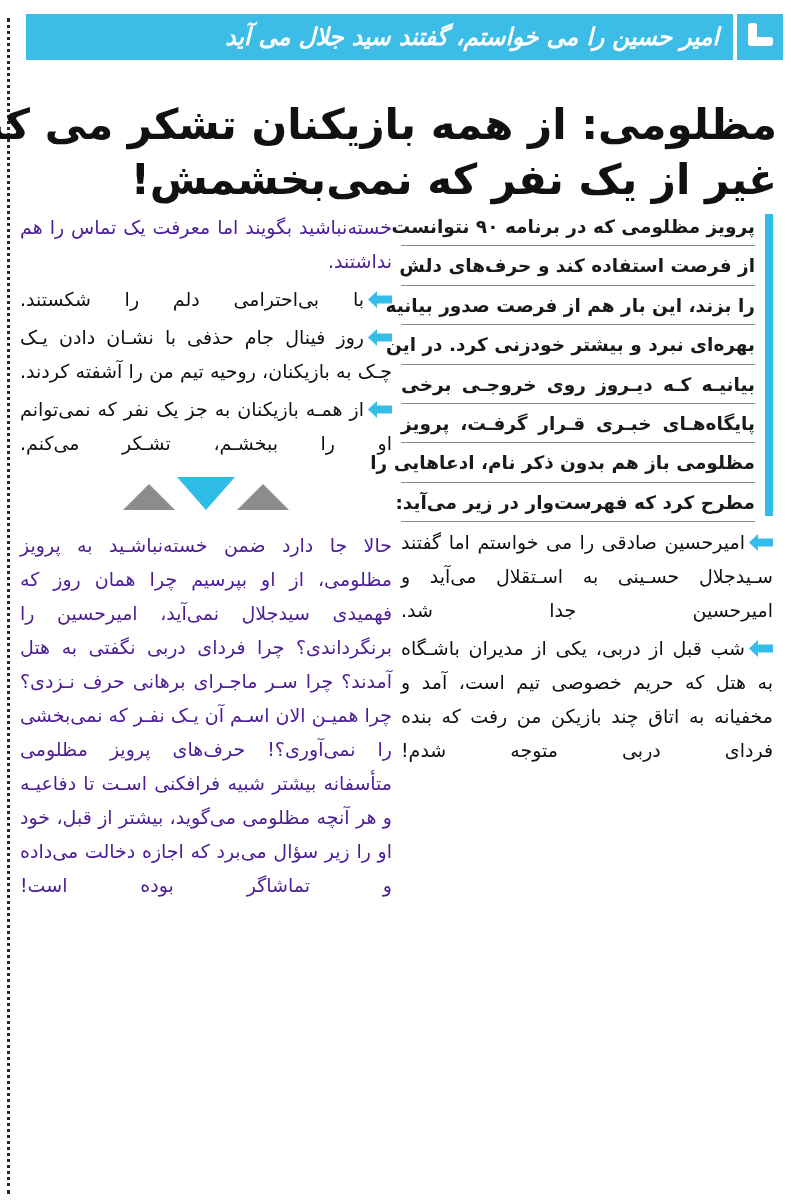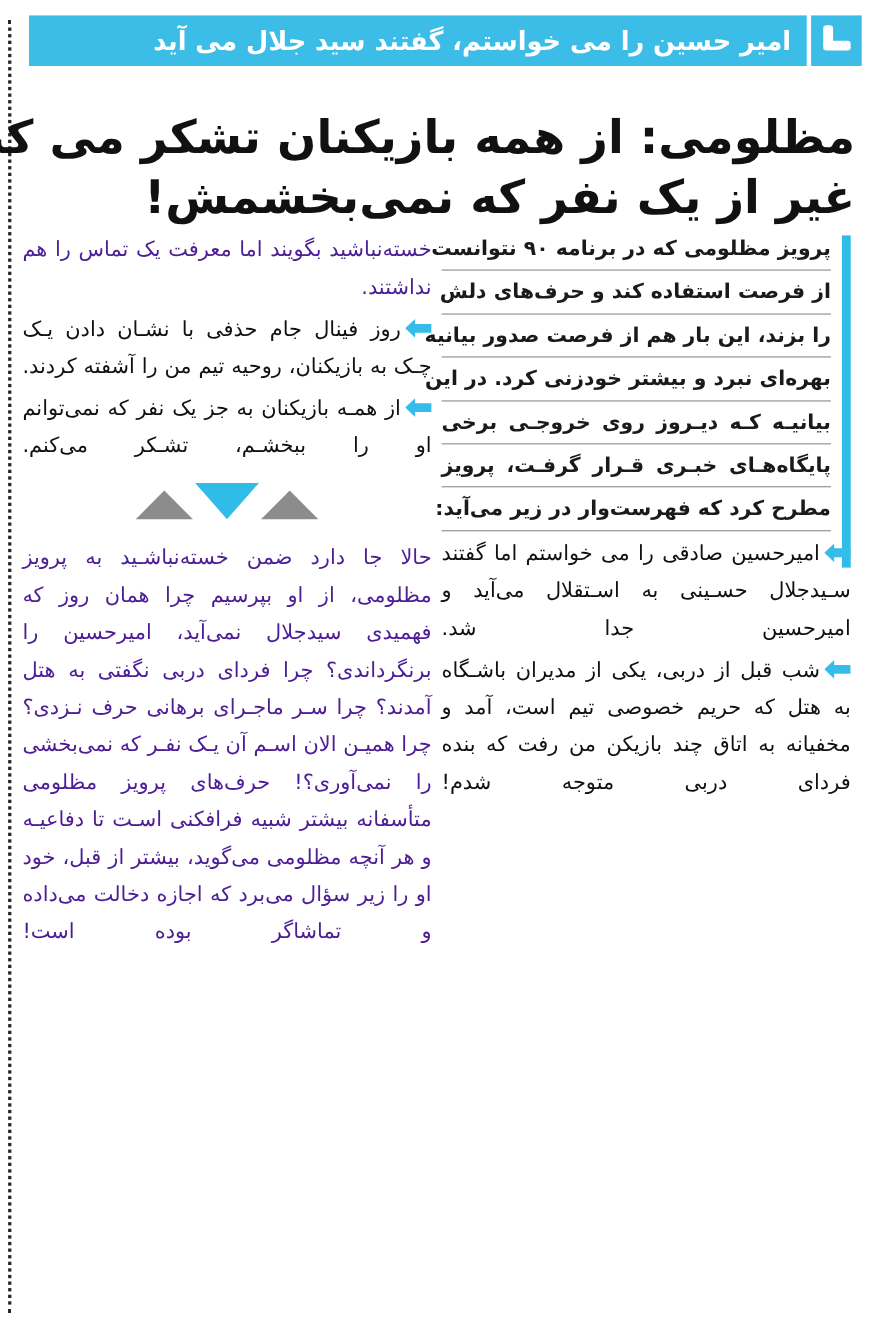--- a/index.html
+++ b/index.html
@@ -31,20 +31,21 @@
   .kicker{
     position:absolute;
     left:26px;right:58px;top:14px;
     height:46px;
     background:#3CBDE8;
     display:flex;
     align-items:center;
     justify-content:flex-start;
     padding:0 14px;
     box-sizing:border-box;
+    font-style:italic;
   }
   .kicker-text{
     color:#ffffff;
     font-size:24px;
     font-weight:bold;
     letter-spacing:-0.5px;
     white-space:nowrap;
     line-height:1;
     transform:scaleX(.97);
     transform-origin:right center;
@@ -203,20 +204,21 @@
 
       <div class="lead">
         <span class="lead-bar"></span>
         <p>
           <span class="ln">پرویز مظلومی که در برنامه ۹۰ نتوانست</span>
           <span class="ln">از فرصت استفاده کند و حرف‌های دلش</span>
           <span class="ln">را بزند، این بار هم از فرصت صدور بیانیه</span>
           <span class="ln">بهره‌ای نبرد و بیشتر خودزنی کرد. در این</span>
           <span class="ln">بیانیـه کـه دیـروز روی خروجـی برخی</span>
           <span class="ln">پایگاه‌هـای خبـری قـرار گرفـت، پرویز</span>
+          <span class="ln">مظلومی باز هم بدون ذکر نام، ادعاهایی را</span>
           <span class="ln">مطرح کرد که فهرست‌وار در زیر می‌آید:</span>
         </p>
       </div>
 
 
       <p class="bullet just-last">
         <span class="arrow">
           <svg width="24" height="17" viewBox="0 0 24 17" xmlns="http://www.w3.org/2000/svg">
             <path d="M9 0 L0 8.5 L9 17 L9 12.5 L24 12.5 L24 4.5 L9 4.5 Z" fill="#33BDE8"></path>
           </svg>
@@ -232,20 +234,27 @@
       </p>
 
 
 
     </div>
 
     <div class="col col-left">
 
       <p class="plain just-last">خسته‌نباشید بگویند اما معرفت یک تماس را هم نداشتند.</p>
 
+      <p class="bullet just-last">
+        <span class="arrow">
+          <svg width="24" height="17" viewBox="0 0 24 17" xmlns="http://www.w3.org/2000/svg">
+            <path d="M9 0 L0 8.5 L9 17 L9 12.5 L24 12.5 L24 4.5 L9 4.5 Z" fill="#33BDE8"></path>
+          </svg>
+        </span><span>با بی‌احترامی دلم را شکستند.</span>
+      </p>
 
       <p class="bullet just-last">
         <span class="arrow">
           <svg width="24" height="17" viewBox="0 0 24 17" xmlns="http://www.w3.org/2000/svg">
             <path d="M9 0 L0 8.5 L9 17 L9 12.5 L24 12.5 L24 4.5 L9 4.5 Z" fill="#33BDE8"></path>
           </svg>
         </span><span>روز فینال جام حذفی با نشـان دادن یـک چـک به بازیکنان، روحیه تیم من را آشفته کردند.</span>
       </p>
 
       <p class="bullet just-last">

